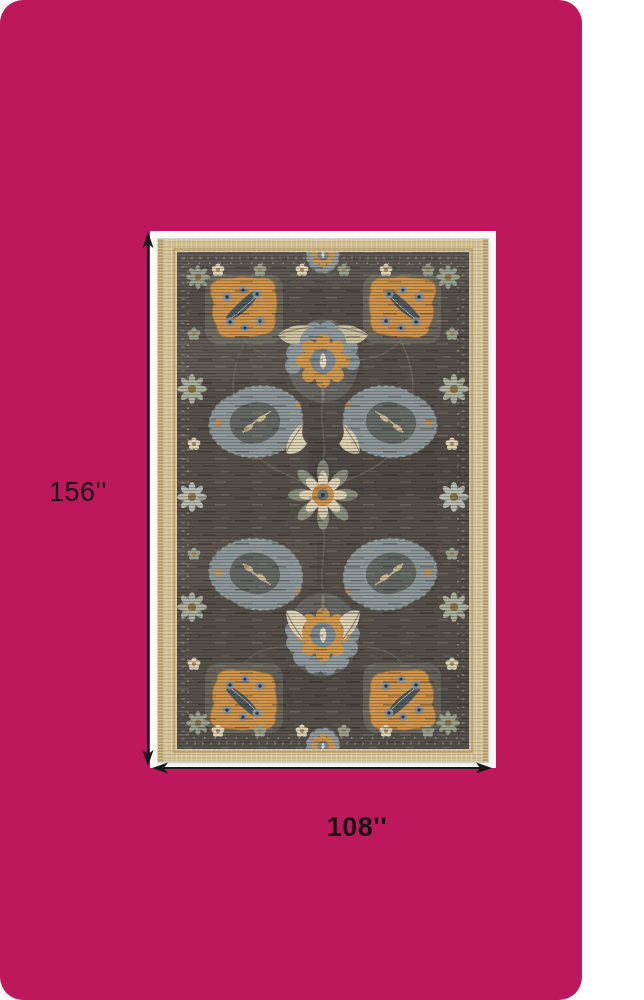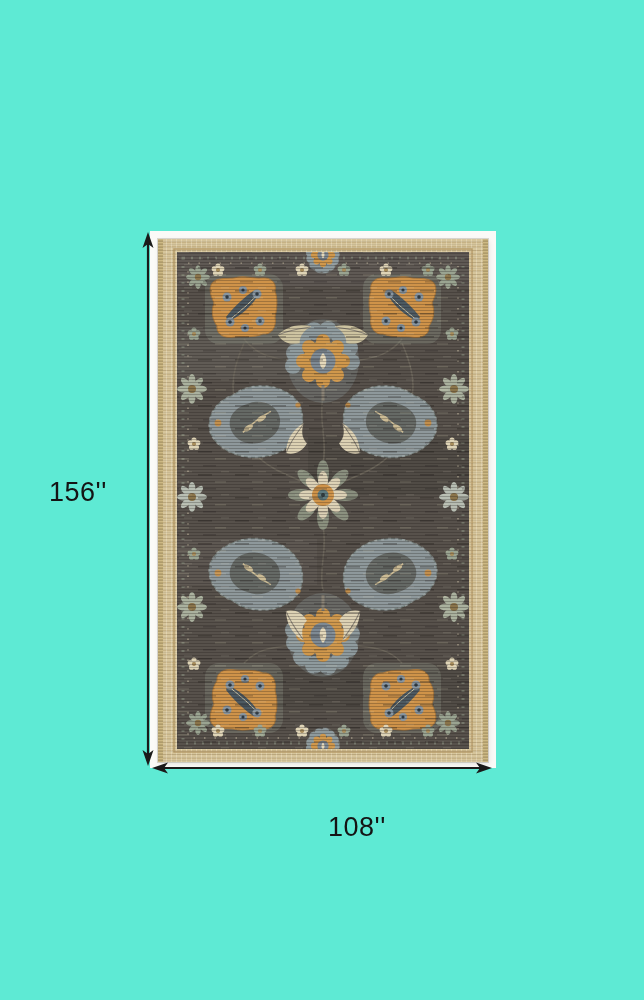--- a/index.html
+++ b/index.html
@@ -1,27 +1,27 @@
 <!DOCTYPE html>
 <html><head>
 <meta charset="utf-8">
 <style>
   html,body{margin:0;padding:0;background:#ffffff;}
-  .canvas{position:relative;width:644px;height:1000px;background:#5eead4;overflow:hidden;
-          font-family:"Liberation Sans",sans-serif;}
+  .canvas{position:relative;width:582px;height:1000px;background:#be185d;overflow:hidden;
+          font-family:"Liberation Sans",sans-serif;border-radius:23px;}
   .photo-backdrop{position:absolute;left:150px;top:231px;width:346px;height:537px;
                   background:#fbfaf7;}
   .rug{position:absolute;left:158px;top:239px;width:330px;height:523px;margin:0;
        box-shadow:0 0 0 1px rgba(120,110,90,0.25), 1px 2px 5px rgba(0,0,0,0.10);}
   .rug svg{display:block;}
   .dims-overlay{position:absolute;left:0;top:0;width:644px;height:1000px;pointer-events:none;}
   .dim-label{position:absolute;transform:translate(-50%,-50%);font-size:27px;line-height:1;
              color:#141414;letter-spacing:0.5px;white-space:nowrap;}
   .dim-label.height{left:78px;top:492px;}
-  .dim-label.width{left:357px;top:827px;}
+  .dim-label.width{left:357px;top:827px;font-weight:bold;}
 </style>
 </head>
 <body>
 
 <div class="canvas">
 
   <div class="photo-backdrop"></div>
 
   <figure class="rug">
     <svg width="330" height="523" viewBox="0 0 330 523">

